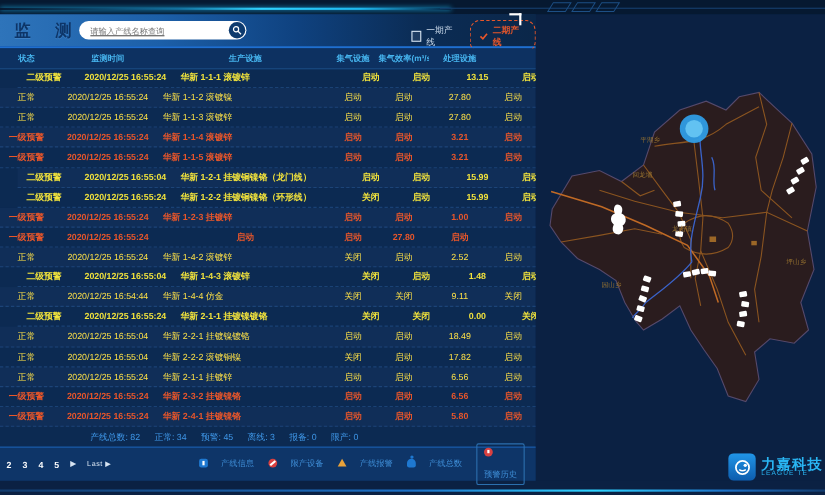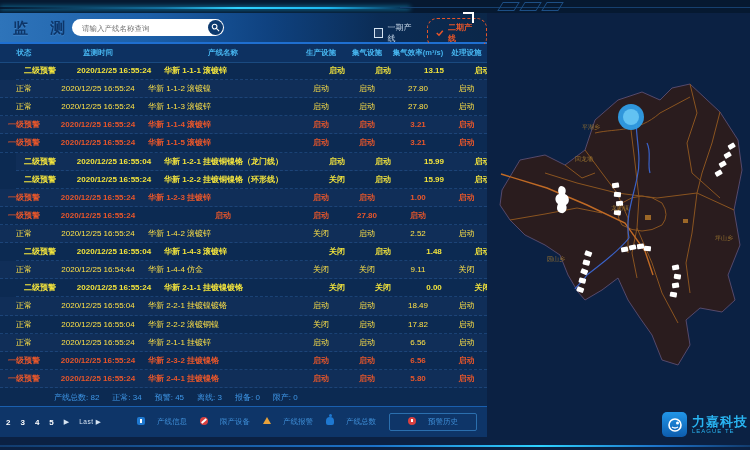--- a/index.html
+++ b/index.html
@@ -15,21 +15,21 @@
   .para{position:absolute;top:2px;width:15px;height:7px;border:1px solid #1d4f85;transform:skewX(-32deg);background:transparent;}
   
   .panel{position:absolute;left:0;top:13px;width:487px;height:424px;background:#0c2a52;}
   .headerbar{position:absolute;left:0;top:0;width:487px;height:29px;
     background:linear-gradient(90deg,#2e74ba 0%,#1c5fa8 30%,#0f4280 55%,#0b2c55 78%,#0b2749 100%);
     border-bottom:2px solid #1f6fd0;}
   .title{position:absolute;left:13px;top:6px;font-size:15px;font-weight:bold;color:#0d3568;
     letter-spacing:9px;text-shadow:0 1px 0 rgba(120,180,240,.25);}
   .search{position:absolute;left:72px;top:6px;width:152px;height:17px;background:#ffffff;border-radius:9px;}
   .search input{position:absolute;left:8px;top:1px;width:120px;height:14px;border:none;outline:none;
-    font-size:7.5px;color:#555;background:transparent;font-family:"Liberation Sans",sans-serif;}
+    font-size:7.5px;color:#555;background:transparent;font-family:"Liberation Sans",sans-serif;text-decoration:underline;}
   .search-btn{position:absolute;right:1px;top:1px;width:15px;height:15px;border-radius:50%;background:#0d3a6e;
     display:flex;align-items:center;justify-content:center;cursor:pointer;}
   .filters{position:absolute;left:374px;top:5px;display:flex;align-items:center;gap:10px;}
   .cb-row{display:flex;align-items:center;gap:4px;cursor:pointer;}
   .cb-box{width:8px;height:8px;border:1px solid #d6e4f2;background:rgba(255,255,255,.08);}
   .cb-label{font-size:8px;color:#c9d9ea;}
   .phase2{display:flex;align-items:center;gap:4px;padding:3px 8px;border:1px dashed #e8562a;border-radius:10px;
     color:#e8562a;font-size:8px;font-weight:bold;cursor:pointer;position:relative;}
   .corner{position:absolute;left:463px;top:-1px;width:9px;height:9px;border-top:2px solid #fff;border-right:2px solid #fff;}
   
@@ -40,33 +40,33 @@
   #rows{position:absolute;left:0;top:49px;width:487px;height:326px;display:flex;flex-direction:column;}
   .row{flex:1 1 0;align-items:center;border-bottom:1px dashed rgba(45,95,160,.45);cursor:pointer;}
   .row:nth-child(even){background:rgba(90,140,210,.05);}
   .row .cell{font-size:8px;text-align:center;white-space:nowrap;overflow:hidden;}
   .row .cell.name{text-align:left;}
   .level-normal{color:#fde047;}
   .level-warn2{color:#f2e33c;font-weight:bold;margin-left:16px;}
   .level-warn1{color:#e8562a;font-weight:bold;}
   
   .summary{position:absolute;left:0;top:375px;width:487px;height:18px;display:flex;align-items:center;
-    padding-left:54px;gap:13px;box-sizing:border-box;}
+    padding-left:82px;gap:13px;box-sizing:border-box;}
   .summary span{font-size:8px;color:#3f97e8;white-space:nowrap;}
   
   .bottombar{position:absolute;left:0;top:393px;width:487px;height:31px;background:#0e3568;
     border-top:1px solid #1a5fae;display:flex;align-items:center;padding:0 10px 0 6px;box-sizing:border-box;}
   .pager{display:flex;align-items:center;gap:10px;}
   .page{font-size:8px;font-weight:bold;color:#ffffff;cursor:pointer;}
   .page-arrow{font-size:7px;color:#d7e4f2;cursor:pointer;}
   .page-last{font-size:6.5px;color:#d7e4f2;cursor:pointer;letter-spacing:.5px;}
   .legend{display:flex;align-items:center;gap:13px;margin-left:auto;}
   .lg-item{display:flex;gap:12px;cursor:pointer;}
   .lg-item span.txt{font-size:7.5px;color:#3f8fd8;white-space:nowrap;}
-  .lg-item.boxed{border:1px solid #2b6fae;padding:3px 18px;border-radius:2px;}
+  .lg-item.boxed{border:1px solid #2b6fae;padding:3px 6px;border-radius:2px;flex-direction:column;}
   .lg-ic{display:inline-block;}
   .ic-info{width:8px;height:8px;background:#1e78d0;border-radius:2px;position:relative;}
   .ic-info:after{content:"";position:absolute;left:3px;top:2px;width:2px;height:4px;background:#fff;}
   .ic-restrict{width:8px;height:8px;background:#d84040;border-radius:50%;position:relative;}
   .ic-restrict:after{content:"";position:absolute;left:1px;top:3px;width:6px;height:2px;background:#fff;transform:rotate(-40deg);}
   .ic-alarm{width:0;height:0;border-left:4px solid transparent;border-right:4px solid transparent;border-bottom:7px solid #e8a23a;}
   .ic-realtime{width:8px;height:8px;background:#1e78d0;border-radius:50% 50% 2px 2px;position:relative;}
   .ic-realtime:after{content:"";position:absolute;left:2.5px;top:-3px;width:3px;height:3px;border-radius:50%;background:#1e78d0;}
   .ic-history{width:8px;height:8px;background:#d84040;border-radius:50%;position:relative;}
   .ic-history:after{content:"";position:absolute;left:3px;top:1.5px;width:2px;height:3px;background:#fff;}
@@ -120,21 +120,20 @@
           </svg>
           <span>二期产线</span>
         </div>
       </div>
       <div class="corner"></div>
     </div>
 
     <div class="colheader grid" id="colheader">
         <div class="cell">状态</div>
         <div class="cell">监测时间</div>
-        <div class="cell">产线名称</div>
         <div class="cell">生产设施</div>
         <div class="cell">集气设施</div>
         <div class="cell">集气效率(m³/s)</div>
         <div class="cell">处理设施</div>
       </div>
     <div id="rows">
         <div class="row grid level-warn2">
           <div class="cell">二级预警</div>
           <div class="cell">2020/12/25 16:55:24</div>
           <div class="cell name">华新 1-1-1 滚镀锌</div>

